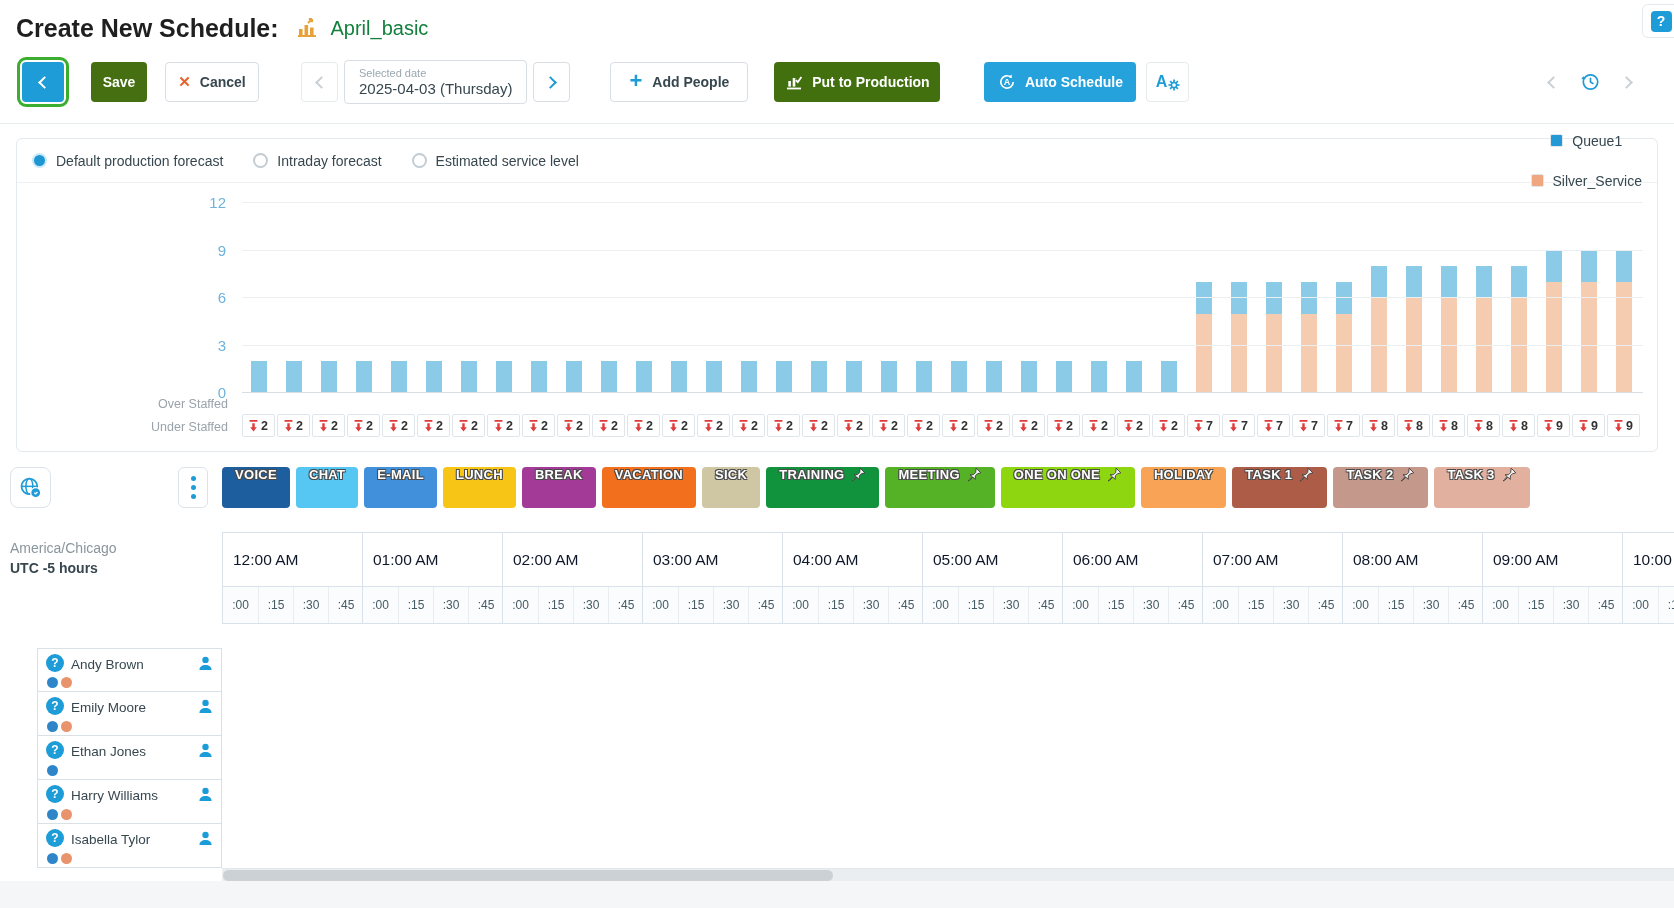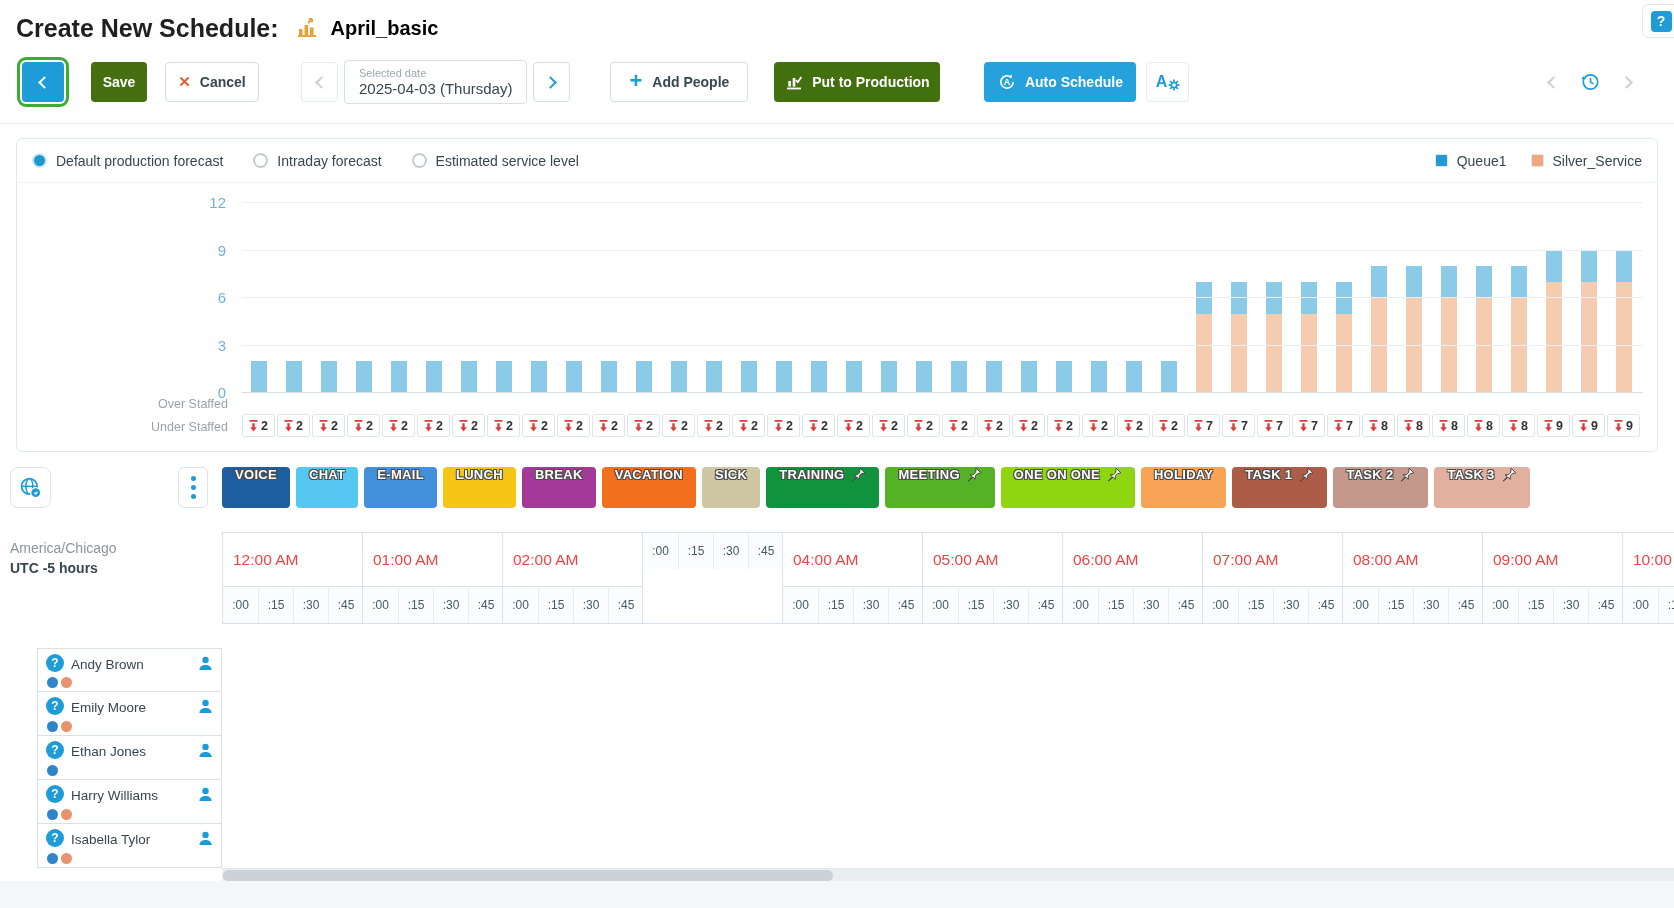--- a/index.html
+++ b/index.html
@@ -8,21 +8,21 @@
     width:1674px; height:908px; position:relative; overflow:hidden;
     background:#F4F6F8; font-family:"Liberation Sans", sans-serif;
     -webkit-font-smoothing:antialiased;
   }
   .app { background:#fff; width:100%; min-height:858px; position:relative; }
 
   
   .titlebar { padding:14px 16px 2px; position:relative; }
   .title { font-size:25px; font-weight:bold; color:#1F1F1F; display:inline-block; vertical-align:middle; }
   .sched-icon { display:inline-block; vertical-align:middle; margin:0 7px 0 12px; }
-  .sched-name { font-size:20px; color:#000000; display:inline-block; vertical-align:middle; cursor:pointer;font-weight:bold; }
+  .sched-name { font-size:20px; color:#15803d; display:inline-block; vertical-align:middle; cursor:pointer; }
   .help-btn { position:absolute; right:-6px; top:4px; width:38px; height:34px; background:#fff;
     border:1px solid #E3E9EC; border-radius:6px; display:flex; align-items:center; justify-content:center; }
   .help-ic { width:21px; height:21px; background:#1E9CD7; border-radius:4px; color:#fff;
     font-weight:bold; font-size:14px; display:flex; align-items:center; justify-content:center; }
 
   
   .toolbar { display:flex; align-items:center; padding:12px 16px 16px; }
   .tb { height:40px; border-radius:4px; font-size:14px; font-weight:bold;
     display:flex; align-items:center; justify-content:center; cursor:pointer; flex:none; }
   .btn-back { width:42px; background:#1E9CD7; outline:3px solid #3BAE2F; outline-offset:2px; margin:5px 27px 5px 6px; }
@@ -48,21 +48,21 @@
   .hist-chev { color:#C9CFD4; cursor:pointer; }
   .toolbar-sep { border-bottom:1px solid #E7ECEF; }
 
   
   .panel { margin:14px 16px 0; border:1px solid #E3E9ED; border-radius:6px; background:#fff; }
   .panel-head { height:44px; display:flex; align-items:center; padding:0 15px; border-bottom:1px solid #EDF1F4; }
   .radio-group { display:flex; gap:30px; }
   .radio { display:flex; align-items:center; gap:9px; font-size:14px; color:#37474F; cursor:pointer; }
   .rdot { width:15px; height:15px; border-radius:50%; background:#fff; border:2px solid #C3CCD2; flex:none; }
   .rdot.on { background:#1E96D2; border:2px solid #C9E9F8; }
-  .legend { margin-left:auto; display:flex; gap:24px; align-items:center; }
+  .legend { margin-left:auto; display:flex; gap:24px; align-items:center;flex-direction:column; }
   .lg { display:flex; gap:9px; align-items:center; font-size:14px; color:#37474F; }
   .sw { width:13px; height:13px; border-radius:2px; border:1px solid #E2E7EA; flex:none; }
 
   .chart-block { position:relative; padding:20px 0 14px; }
   .plot { margin:0 14px 0 225px; height:190px; position:relative; }
   .gridline { position:absolute; left:0; right:0; border-top:1px solid #EBEFF2; }
   .gridline.zero { border-color:#D8DEE2; }
   .ylab { position:absolute; left:-58px; width:42px; text-align:right; font-size:15px; color:#6FB2DD; }
   .bars { position:absolute; left:9px; bottom:0; right:0; display:flex; align-items:flex-end; gap:19px; height:100%; overflow:hidden; }
   .bar { width:16px; flex:none; display:flex; flex-direction:column; justify-content:flex-end; }
@@ -87,21 +87,21 @@
   .act { height:41px; padding:0 13px; border-radius:4px; color:#fff; font-weight:bold; font-size:13px;
     display:flex; align-items:flex-start; gap:7px; flex:none; cursor:pointer; letter-spacing:.3px;
     text-shadow:-1px -1px 0 #4a4a4a, 1px -1px 0 #4a4a4a, -1px 1px 0 #4a4a4a, 1px 1px 0 #4a4a4a; }
   .tz { position:absolute; left:10px; top:62px; font-size:14px; line-height:20px;margin-top:14px; }
   .tz-region { color:#8A959C; }
   .tz-offset { color:#37474F; font-weight:bold; }
 
   .timeline-wrap { margin-left:37px; margin-top:12px; overflow:hidden; }
   .time-header { display:flex; margin-left:185px; border-bottom:1px solid #D9E2EA; overflow:hidden; }
   .hcol { flex:none; width:140px; border-left:1px solid #D9E2EA; border-top:1px solid #D9E2EA; }
-  .hlabel { height:54px; display:flex; align-items:center; padding-left:10px; font-size:15.5px; color:#ef4444;
+  .hlabel { height:54px; display:flex; align-items:center; padding-left:10px; font-size:15.5px; color:#0f172a;
     border-bottom:1px solid #D9E2EA; }
   .qrow { display:flex; height:36px; background:#FBFCFD; }
   .q { flex:none; width:35px; display:flex; align-items:center; justify-content:center;
     font-size:12px; color:#455A64; border-left:1px solid #E7EDF1;text-align:center; }
   .q:first-child { border-left:none; }
 
   .emp-rows { margin-top:24px; }
   .erow { display:flex; height:44px; }
   .ecell { flex:none; width:185px; position:relative; background:#fff;
     border:solid #D9E0E6; border-width:0 1px 1px 1px; }
@@ -777,20 +777,21 @@
           <div class="hcol">
             <div class="hlabel">02:00 AM</div>
             <div class="qrow">
               <div class="q">:00</div>
               <div class="q">:15</div>
               <div class="q">:30</div>
               <div class="q">:45</div>
             </div>
           </div>
           <div class="hcol">
+            <div class="hlabel">03:00 AM</div>
             <div class="qrow">
               <div class="q">:00</div>
               <div class="q">:15</div>
               <div class="q">:30</div>
               <div class="q">:45</div>
             </div>
           </div>
           <div class="hcol">
             <div class="hlabel">04:00 AM</div>
             <div class="qrow">

